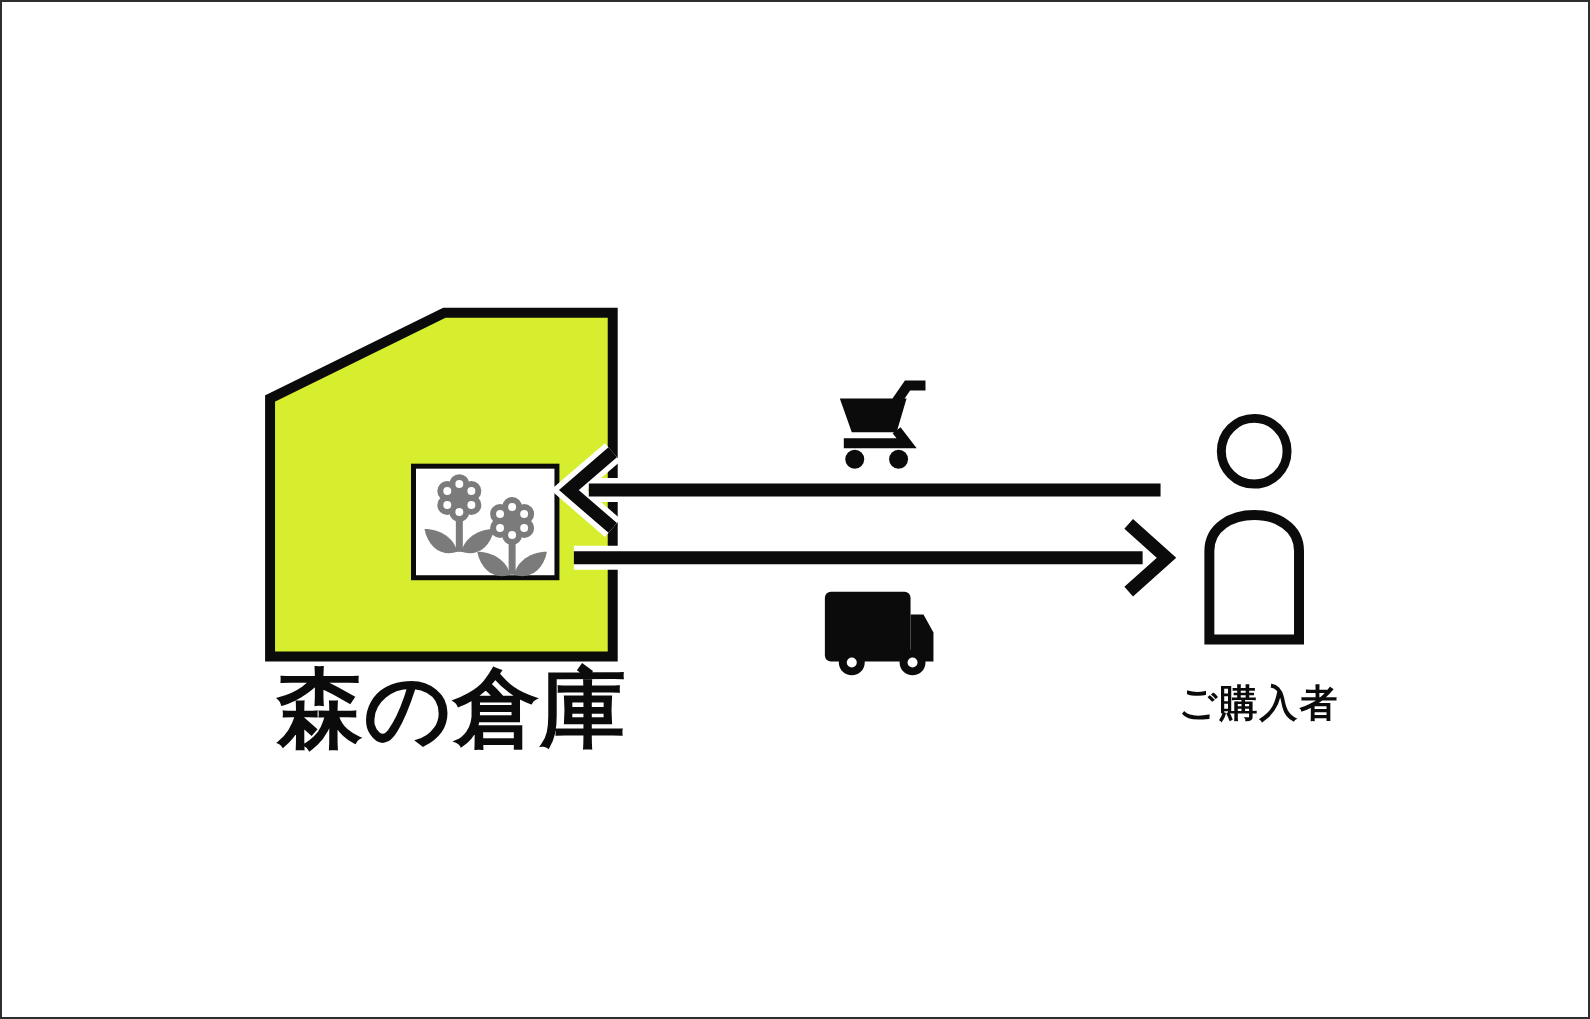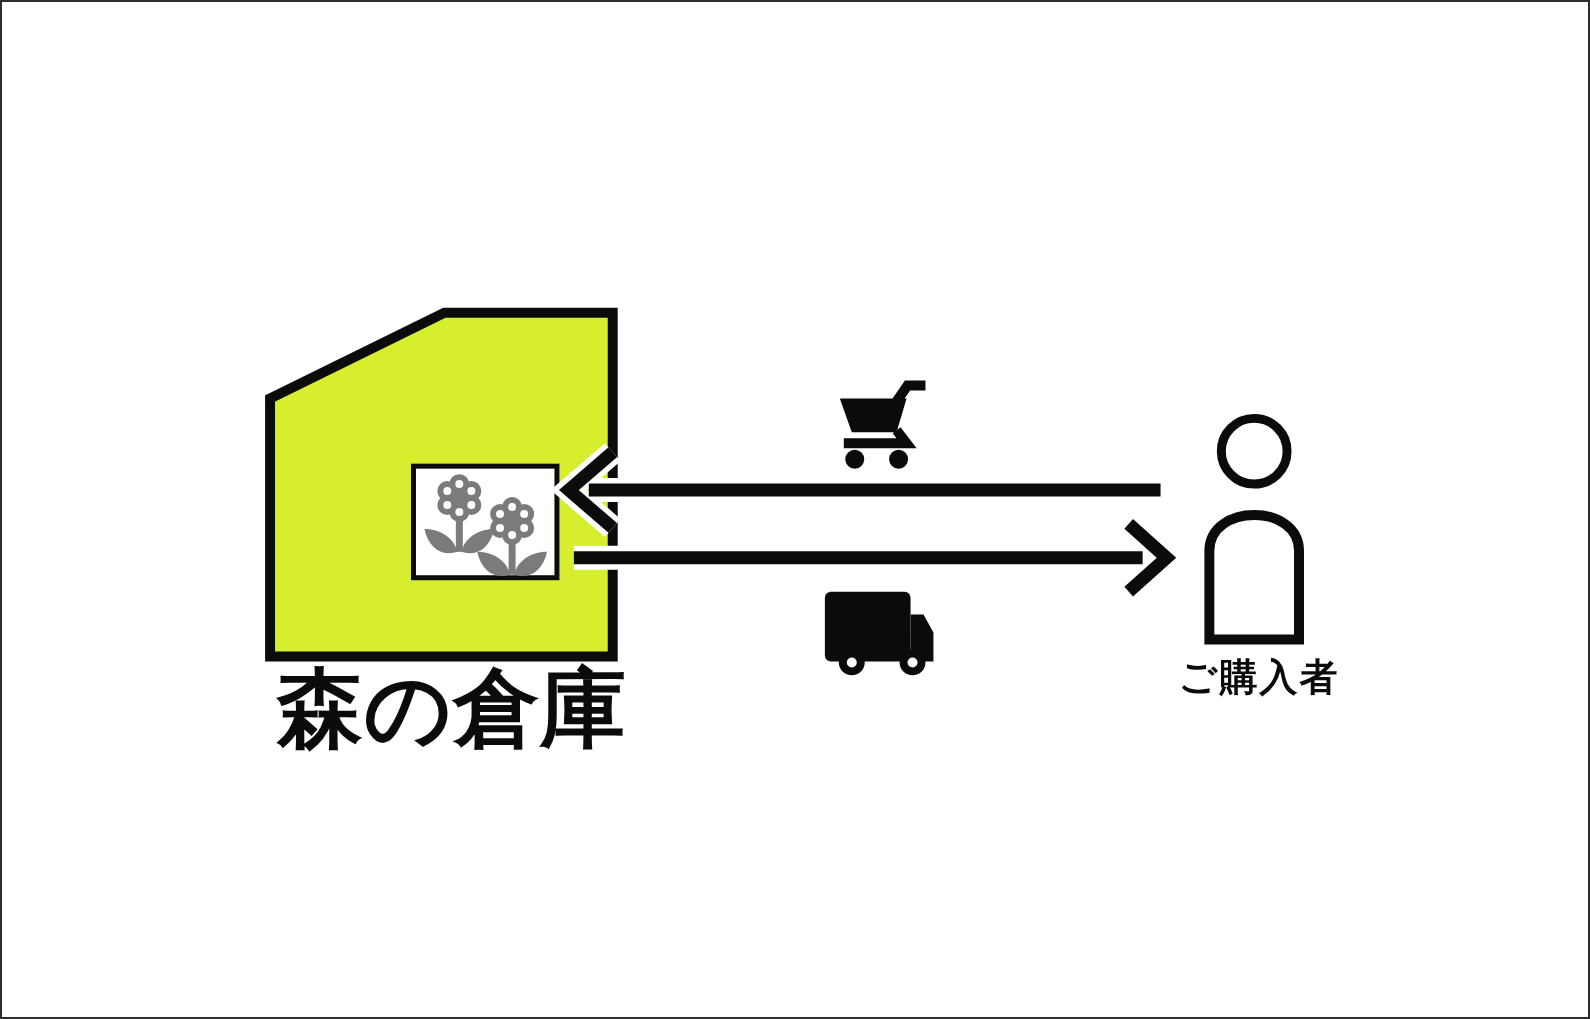--- a/index.html
+++ b/index.html
@@ -22,21 +22,21 @@
   }
   #warehouse-label{
     left:252px;top:660px;width:396px;
     font-family:"DejaVu Serif","Liberation Serif",serif;
     font-weight:700;
     font-size:86px;
     line-height:1.08;
     letter-spacing:1px;
   }
   #buyer-label{
-    left:1152px;top:655px;width:210px;
+    left:1152px;top:681px;width:210px;
     font-family:Liberation Sans, sans-serif;
     font-weight:700;
     font-size:38px;
     line-height:1.1;
     letter-spacing:2px;
   }
 </style>
 </head>
 <body>
 

